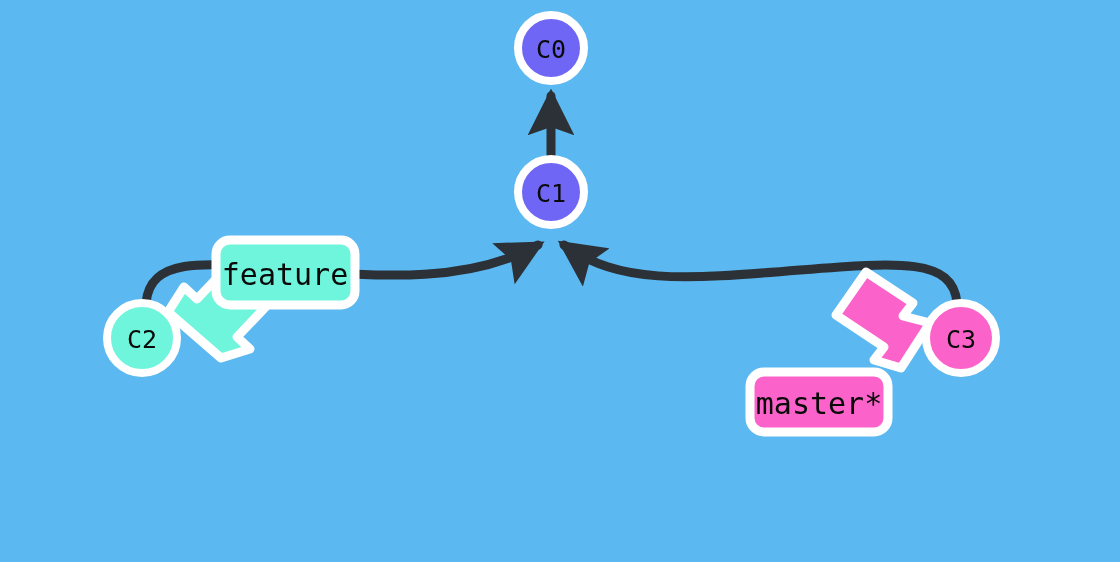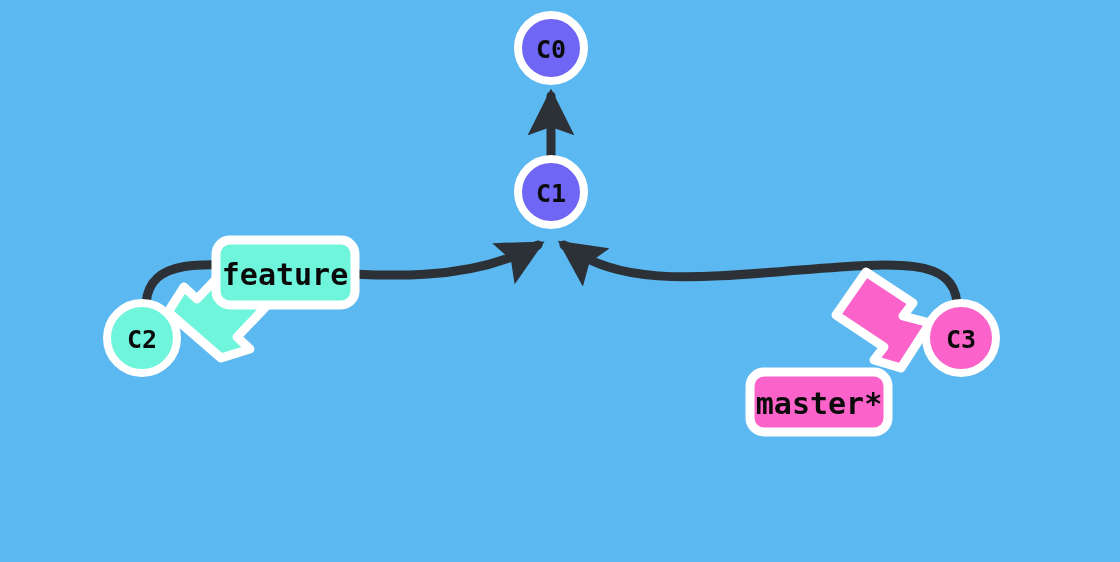--- a/index.html
+++ b/index.html
@@ -12,21 +12,20 @@
     height: 562px;
     overflow: hidden;
     font-family: "DejaVu Sans Mono", monospace;
     background: #5cb8f0;
   }
   #stage {
     position: relative;
     width: 1120px;
     height: 422px;
     background: #5cb8f0;
-    font-weight: bold;
   }
   #canvas {
     position: absolute;
     top: 0;
     left: 0;
     width: 1120px;
     height: 562px;
     display: block;
   }
   .commit-text {

